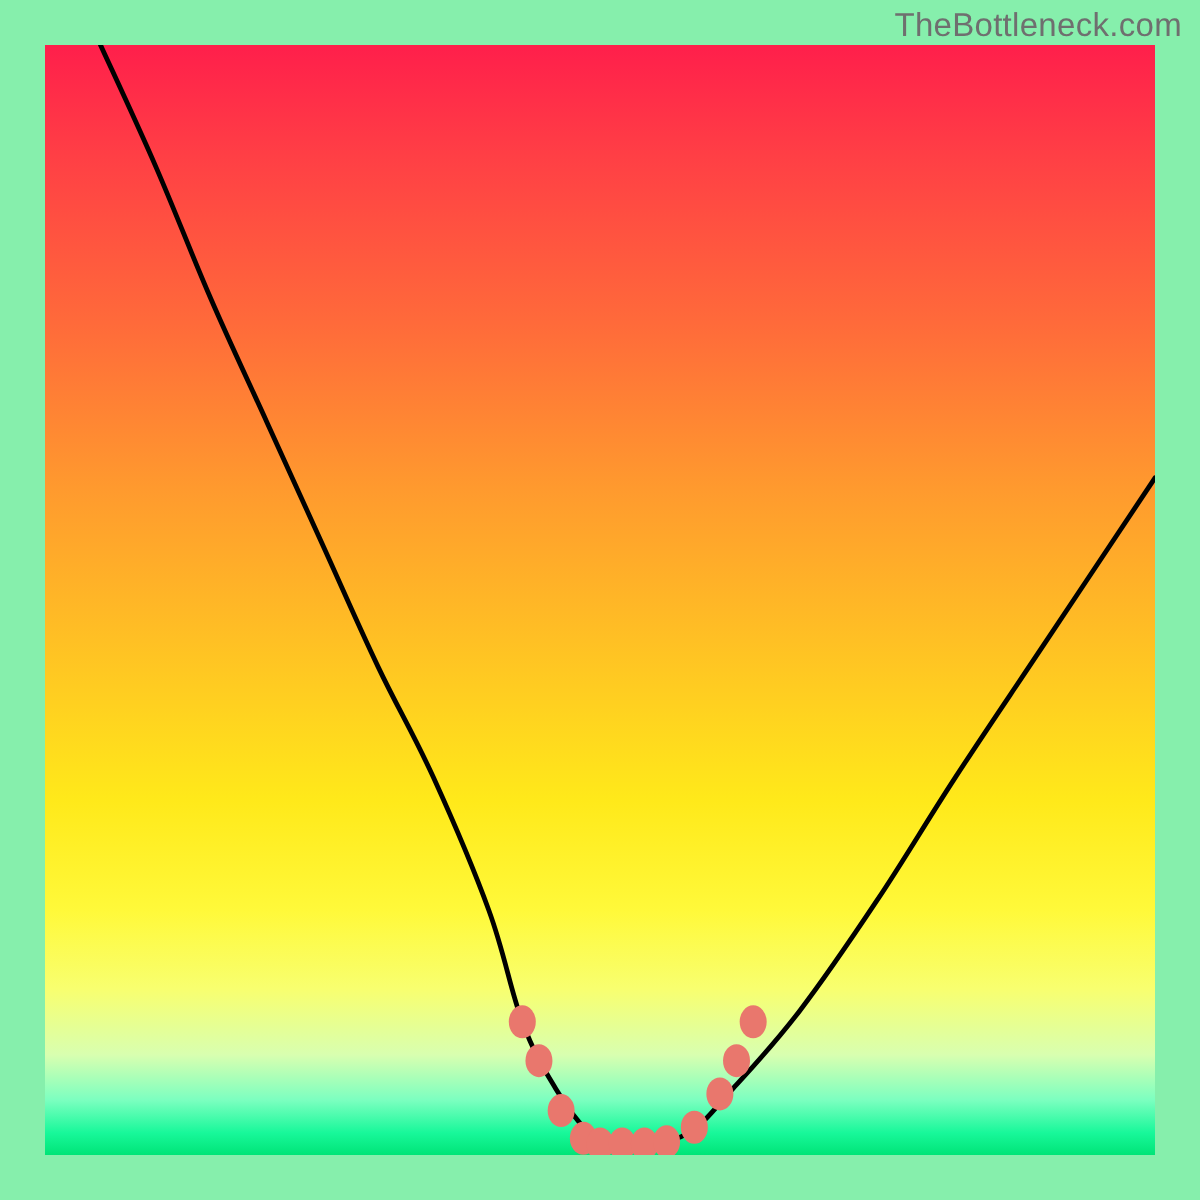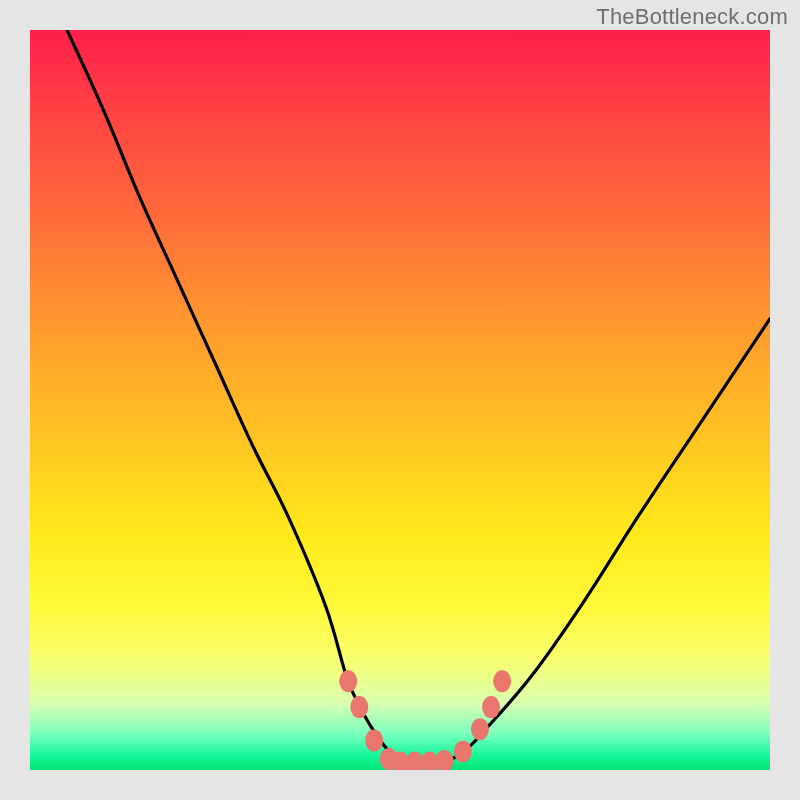--- a/index.html
+++ b/index.html
@@ -10,21 +10,21 @@
     background: #000;
     overflow: hidden;
     font-family: Arial, Helvetica, sans-serif;
   }
   .frame {
     position: absolute;
     top: 0;
     left: 0;
     width: 800px;
     height: 800px;
-    background: #e5e5e5;
+    background: #86efac;
   }
   .plot {
     position: absolute;
     top: 30px;
     left: 30px;
     width: 740px;
     height: 740px;
     background: linear-gradient(
       to bottom,
       #ff1f4b 0%,

